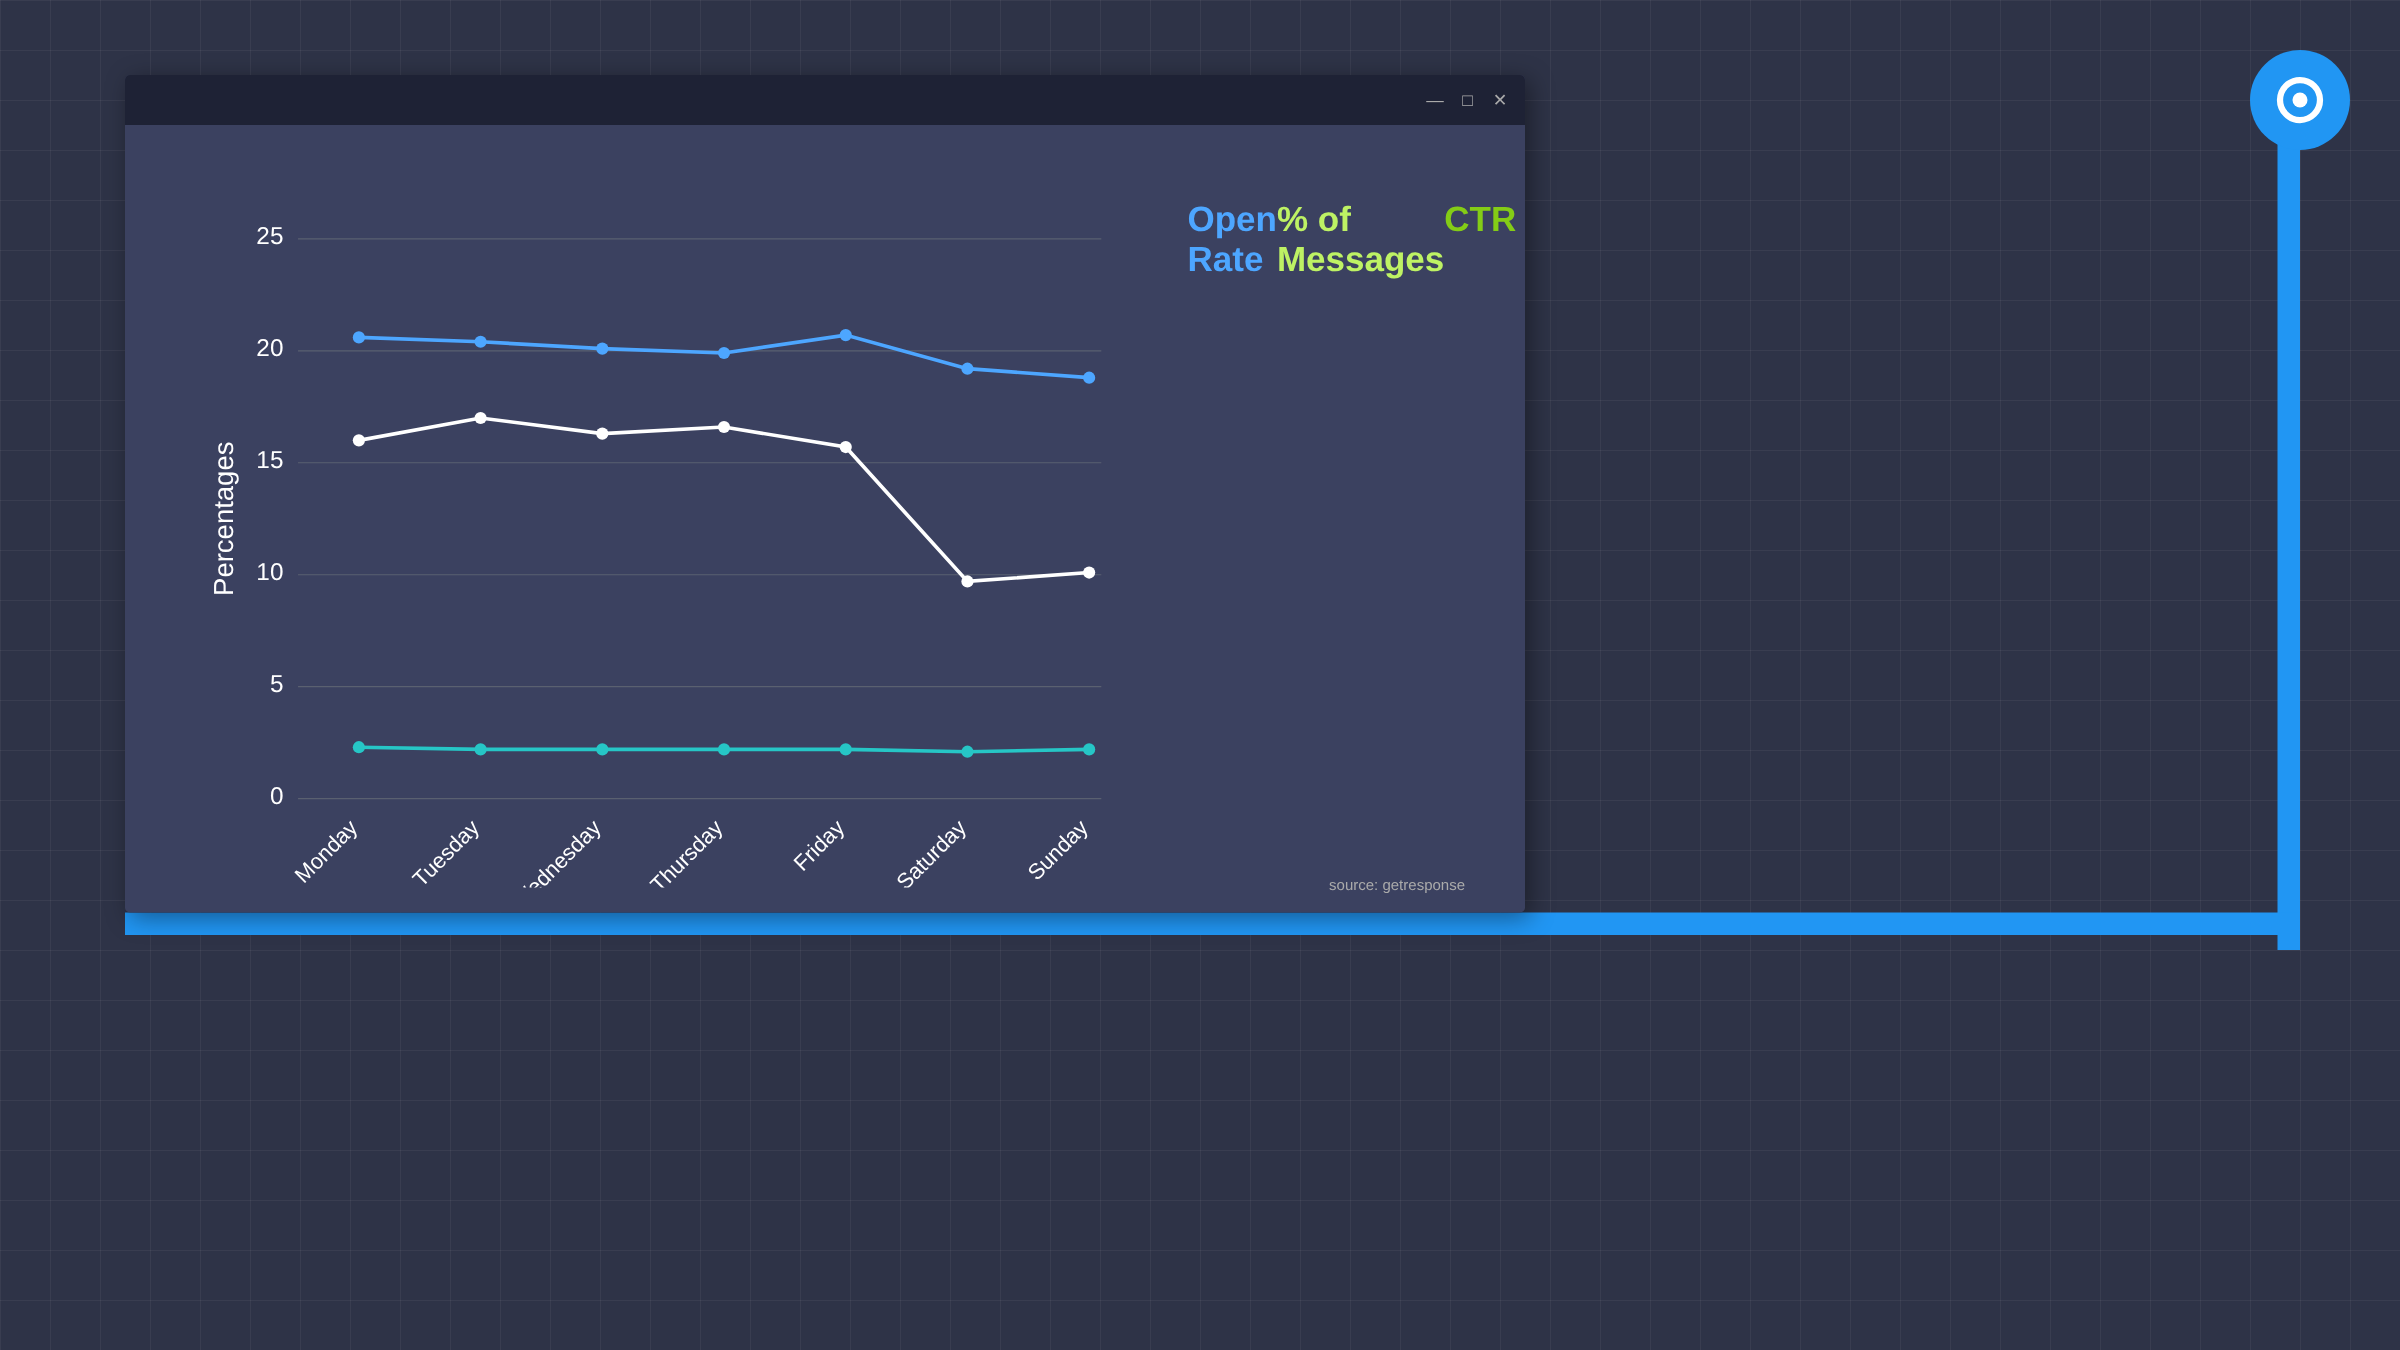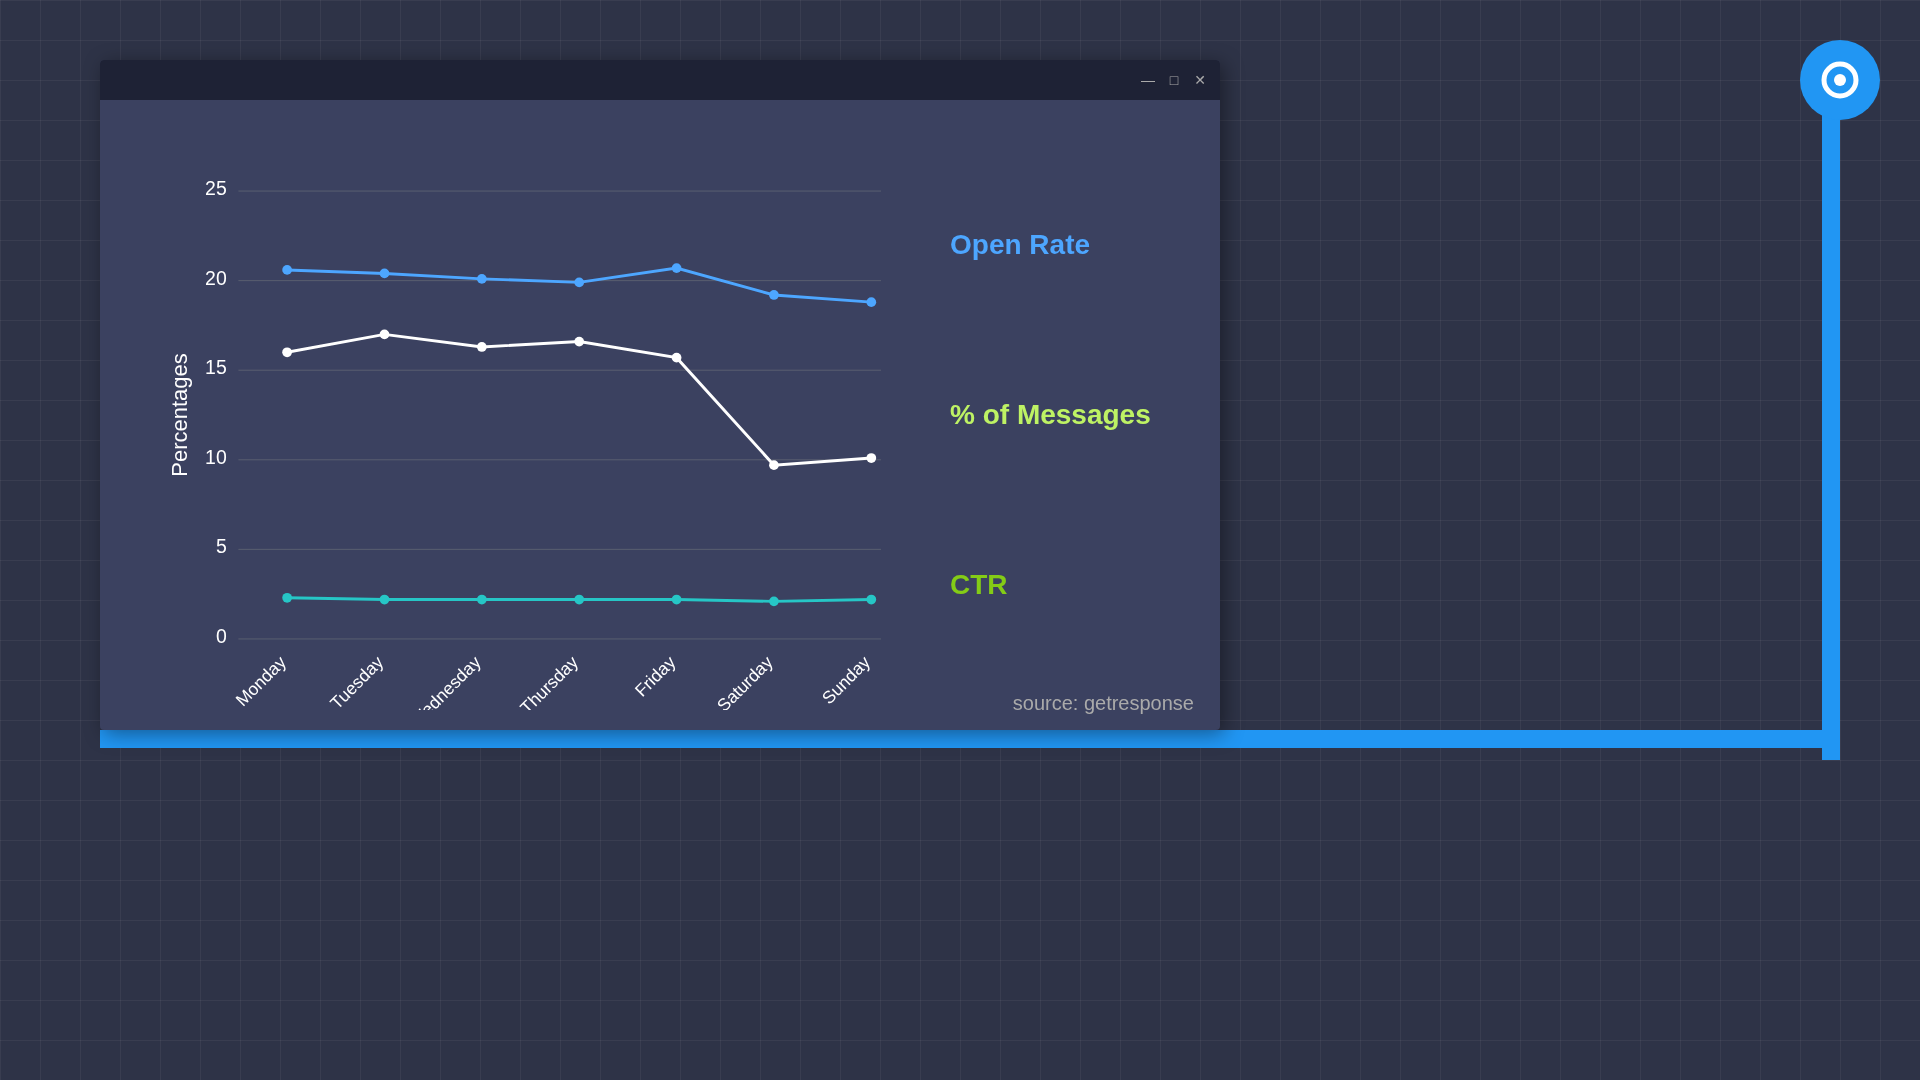--- a/index.html
+++ b/index.html
@@ -74,21 +74,21 @@
     }
 
     .chart-left {
       flex: 1;
       position: relative;
     }
 
     .chart-right {
       width: 280px;
       display: flex;
-      flex-direction: column;
+      flex-direction: row;
       justify-content: space-around;
       padding: 40px 30px;
     }
 
     .legend-item {
       display: flex;
       flex-direction: column;
       gap: 4px;
     }
 
@@ -104,23 +104,23 @@
       left: 70px;
       right: 0;
       bottom: 0;
       width: calc(100% - 70px);
       height: 100%;
     }
 
     .source-text {
       position: absolute;
       bottom: 15px;
-      right: 26px;
+      right: 48px;
       color: #aaaaaa;
-      font-size: 20px;
+      font-size: 12px;
       text-align: right;
     }
   </style>
 </head>
 <body>
 
 <div class="blue-strip"></div>
 <div style="position:absolute;right:80px;top:730px;height:18px;background:#2196f3;z-index:0;left:100px;"></div>
 
 <div style="position:absolute;top:40px;right:40px;width:80px;height:80px;background:#2196f3;border-radius:50%;display:flex;align-items:center;justify-content:center;z-index:10;">

